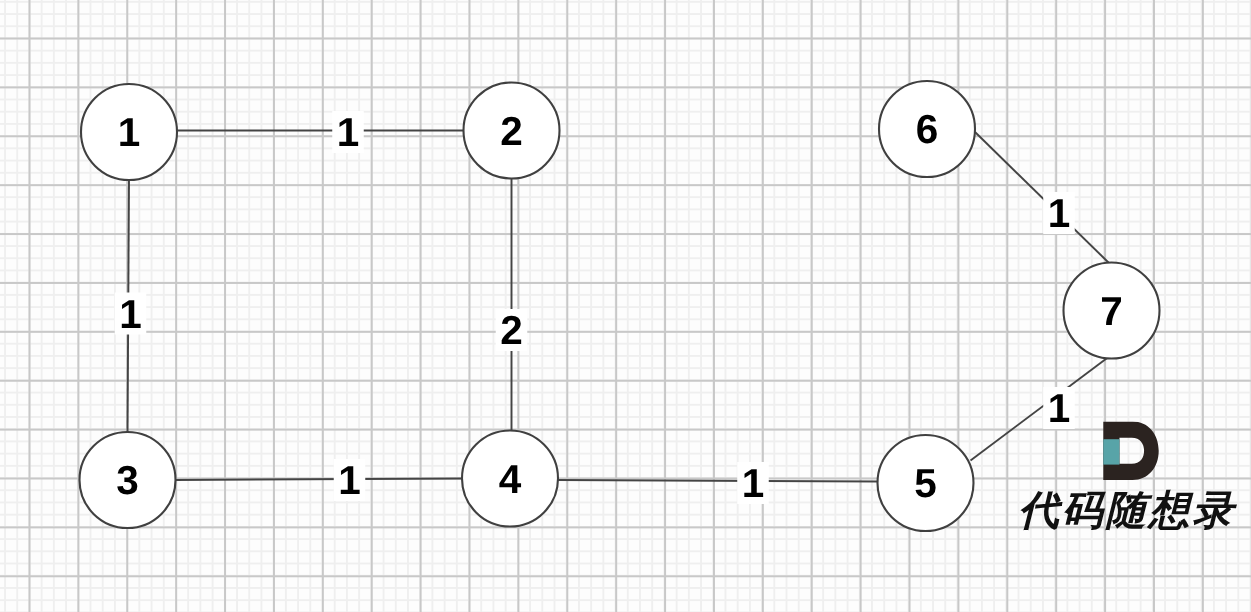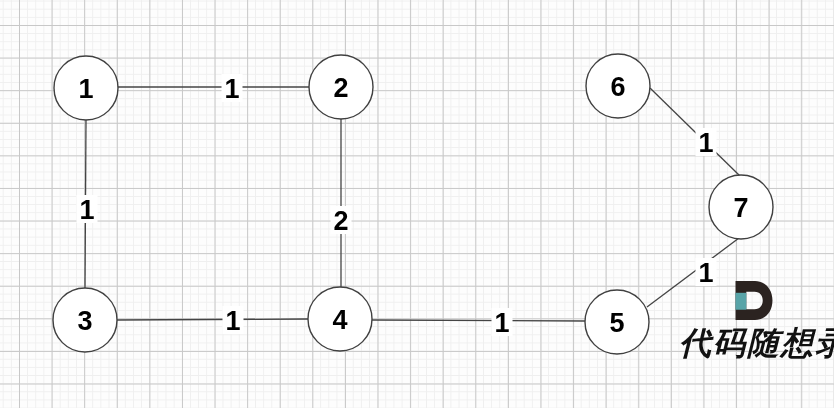--- a/index.html
+++ b/index.html
@@ -66,21 +66,21 @@
     top: 281px;
     width: 38px;
     height: 39px;
   }
   .brand-text {
     position: absolute;
     left: 679px;
     top: 322px;
     width: 152px;
     font-family: Liberation Sans, sans-serif;
-    font-size: 32px;
+    font-size: 27px;
     font-weight: 700;
     font-style: italic;
     letter-spacing: 2px;
     color: #111111;
     white-space: nowrap;
   }
 </style>
 </head>
 <body>
 

